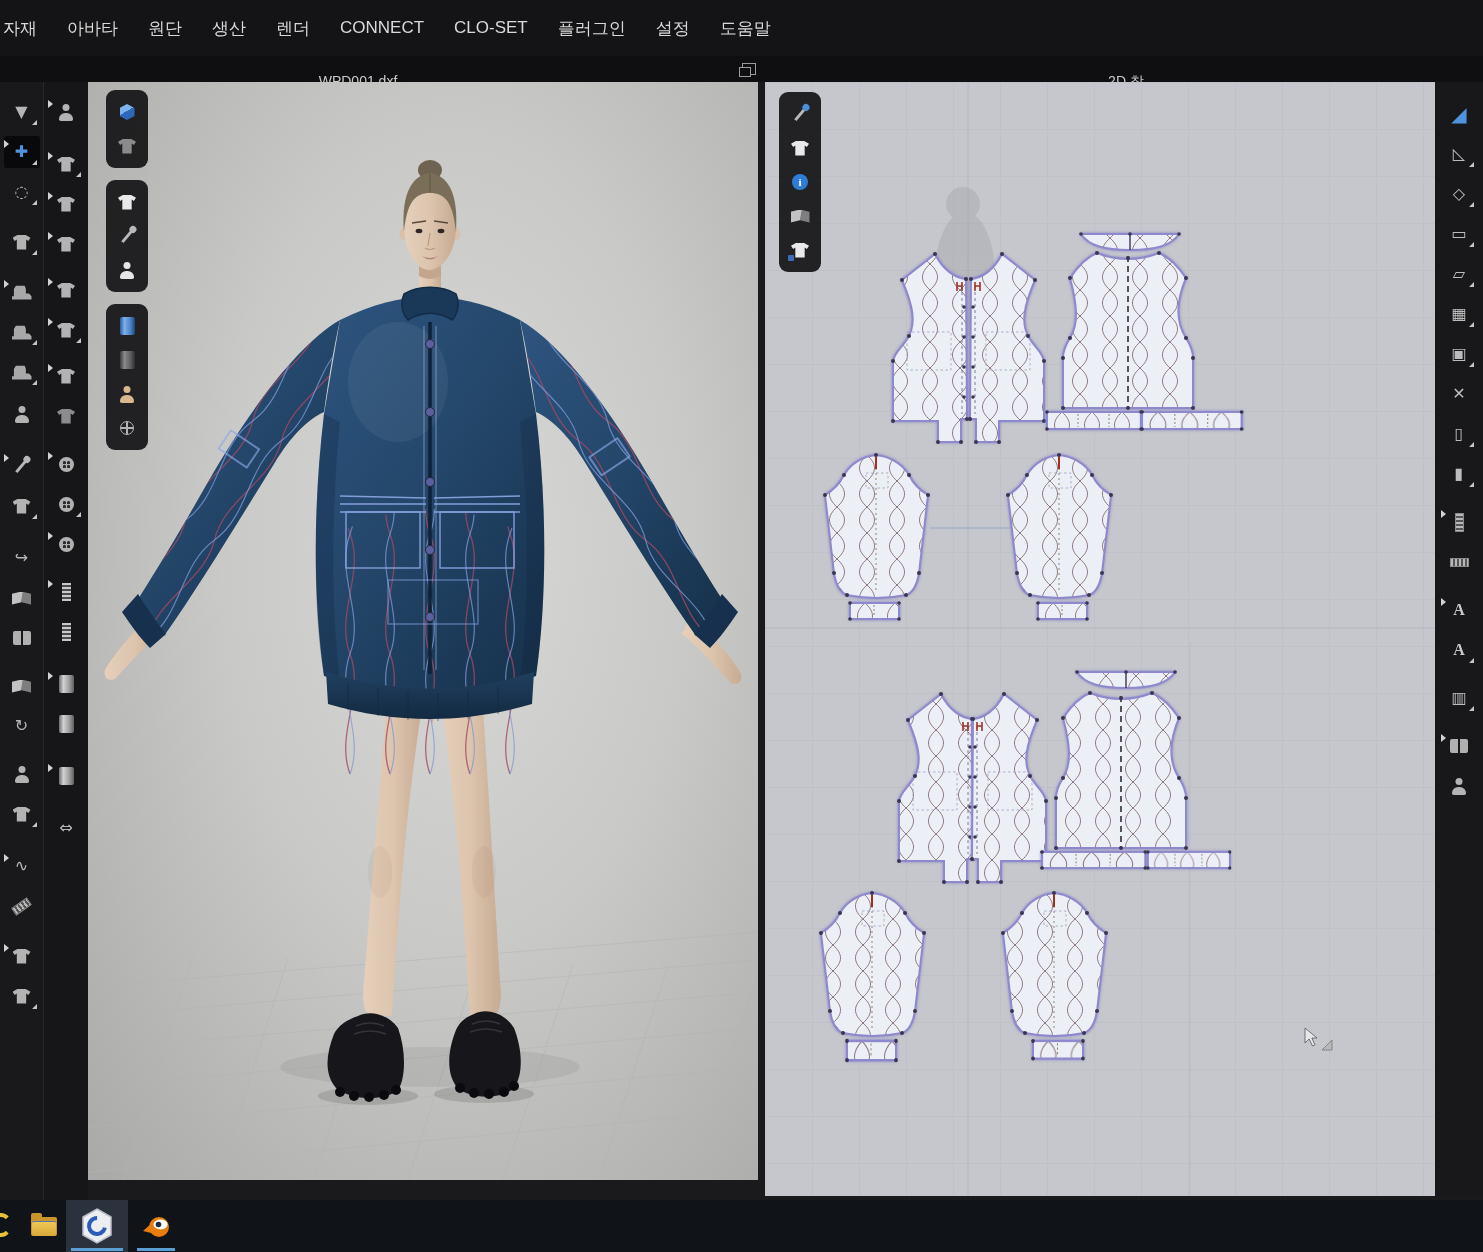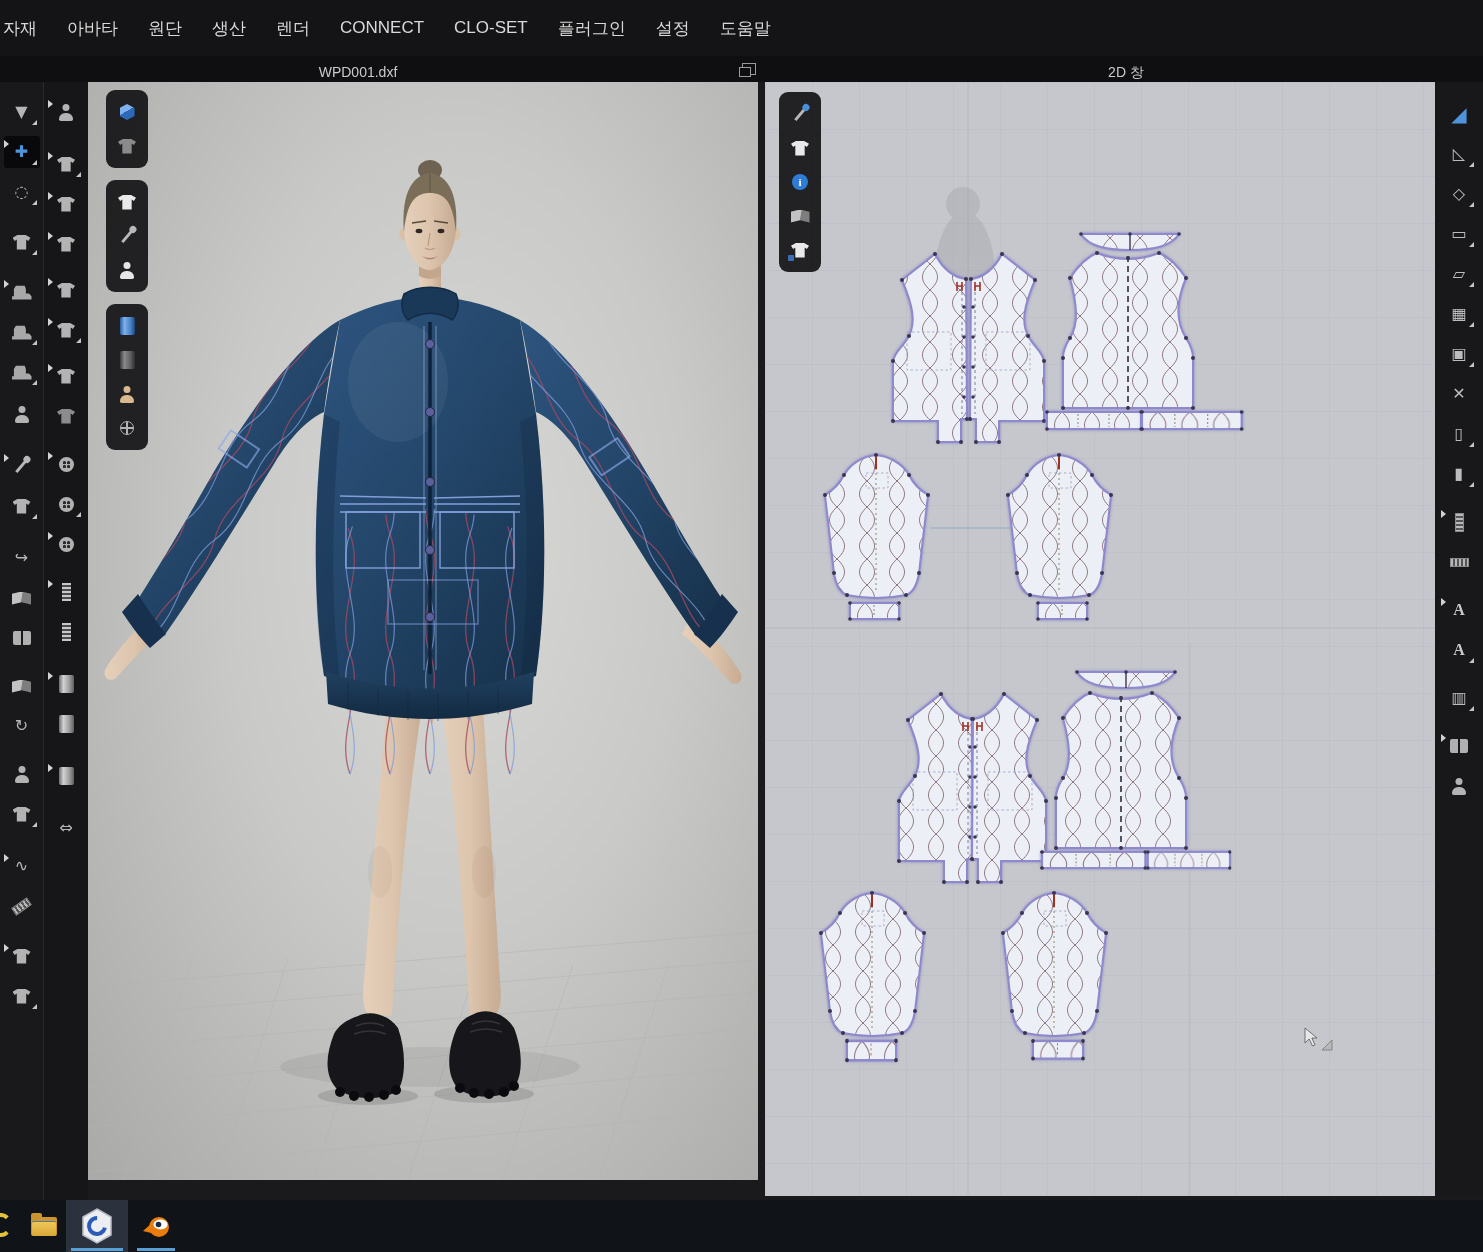--- a/index.html
+++ b/index.html
@@ -7,21 +7,21 @@
        font-family:"Liberation Sans",sans-serif;}
 
   
   .menu-bar{position:absolute;left:0;top:0;width:100%;height:56px;background:#141416;
             display:flex;align-items:center;}
   .menu-item{color:#d9d9d9;font-size:17px;padding:0 15px;white-space:nowrap;cursor:default;}
   .menu-item:first-child{margin-left:-12px;}
 
   
   .title-row{position:absolute;left:0;top:56px;width:100%;height:26px;background:#0f0f11;}
-  .win-title{position:absolute;top:3px;height:26px;line-height:26px;text-align:center;
+  .win-title{position:absolute;top:12px;height:26px;line-height:26px;text-align:center;
              color:#c9c9c9;font-size:14px;}
   .t3d{left:88px;width:540px;}
   .t2d{left:765px;width:722px;}
   .detach{position:absolute;left:742px;top:7px;width:12px;height:10px;border:1px solid #9a9a9a;background:#0f0f11;}
   .detach::before{content:"";position:absolute;left:-4px;top:3px;width:10px;height:8px;border:1px solid #9a9a9a;background:#0f0f11;}
 
   
   .left-toolbar{position:absolute;left:0;top:82px;width:88px;height:1118px;background:#1b1b1d;display:flex;}
   .tool-col{width:44px;display:flex;flex-direction:column;align-items:center;padding-top:10px;box-sizing:border-box;}
   .tool-col.c1{border-right:1px solid #28282a;background:#19191b;}

